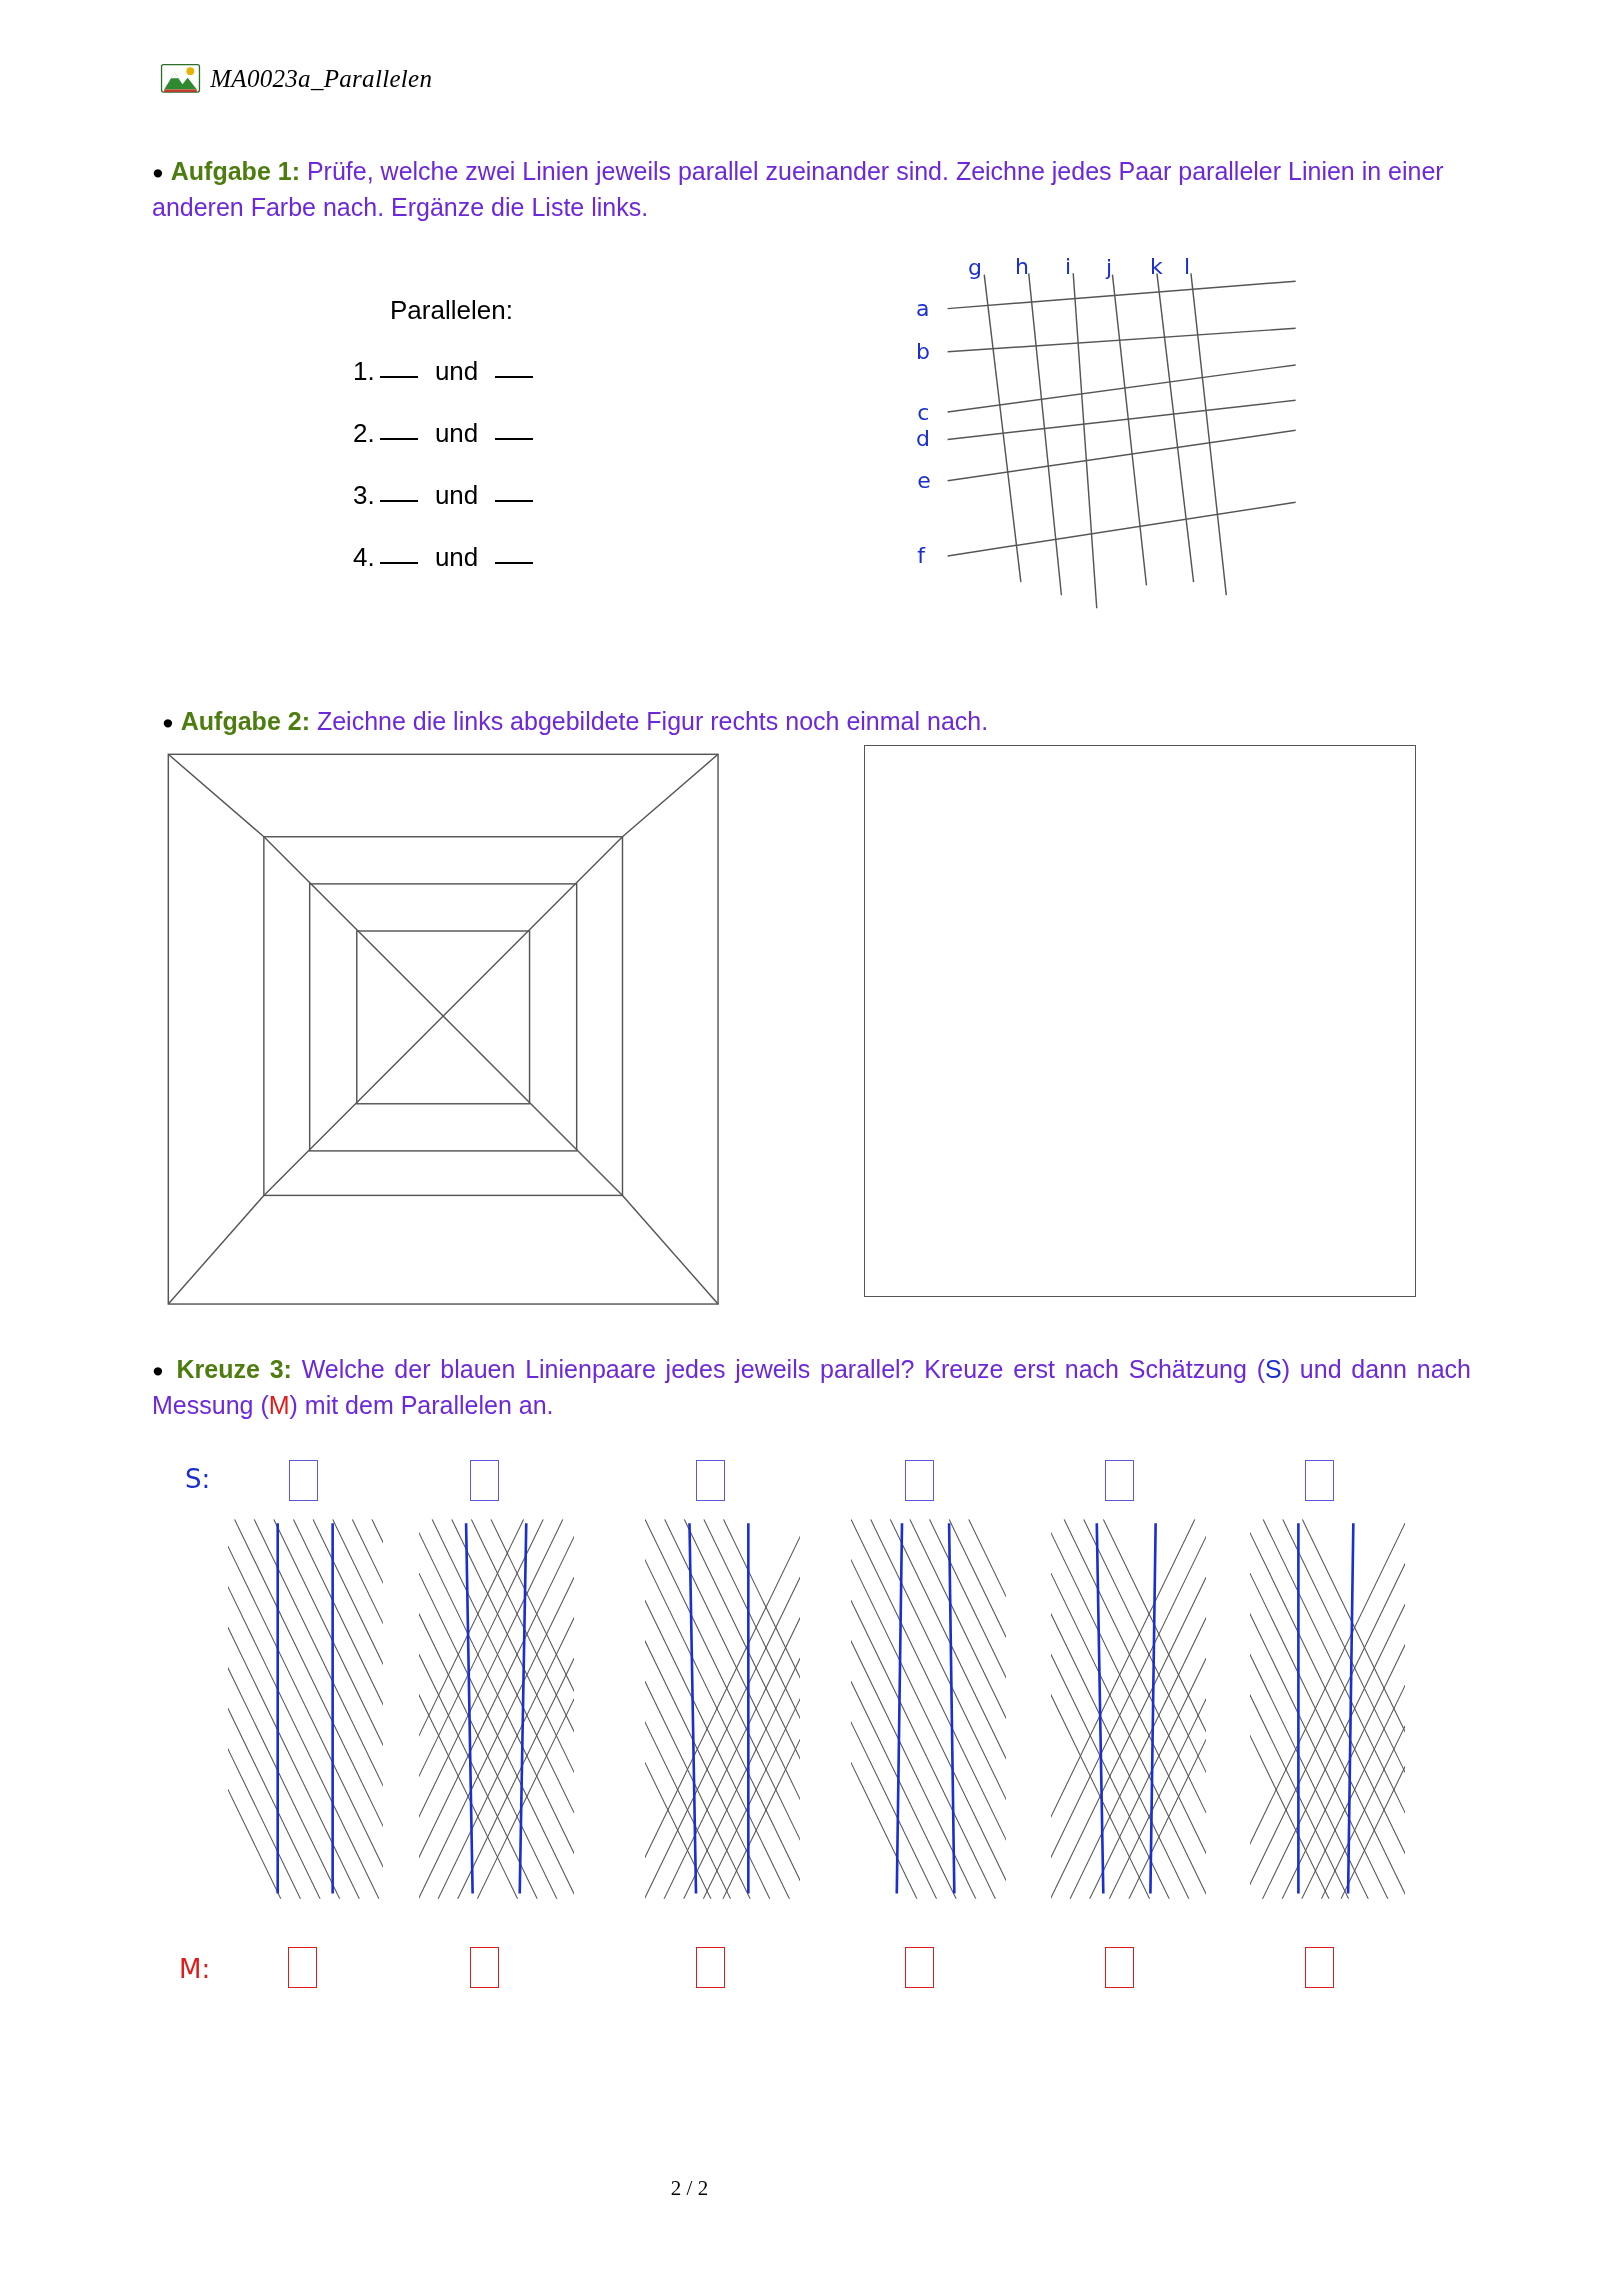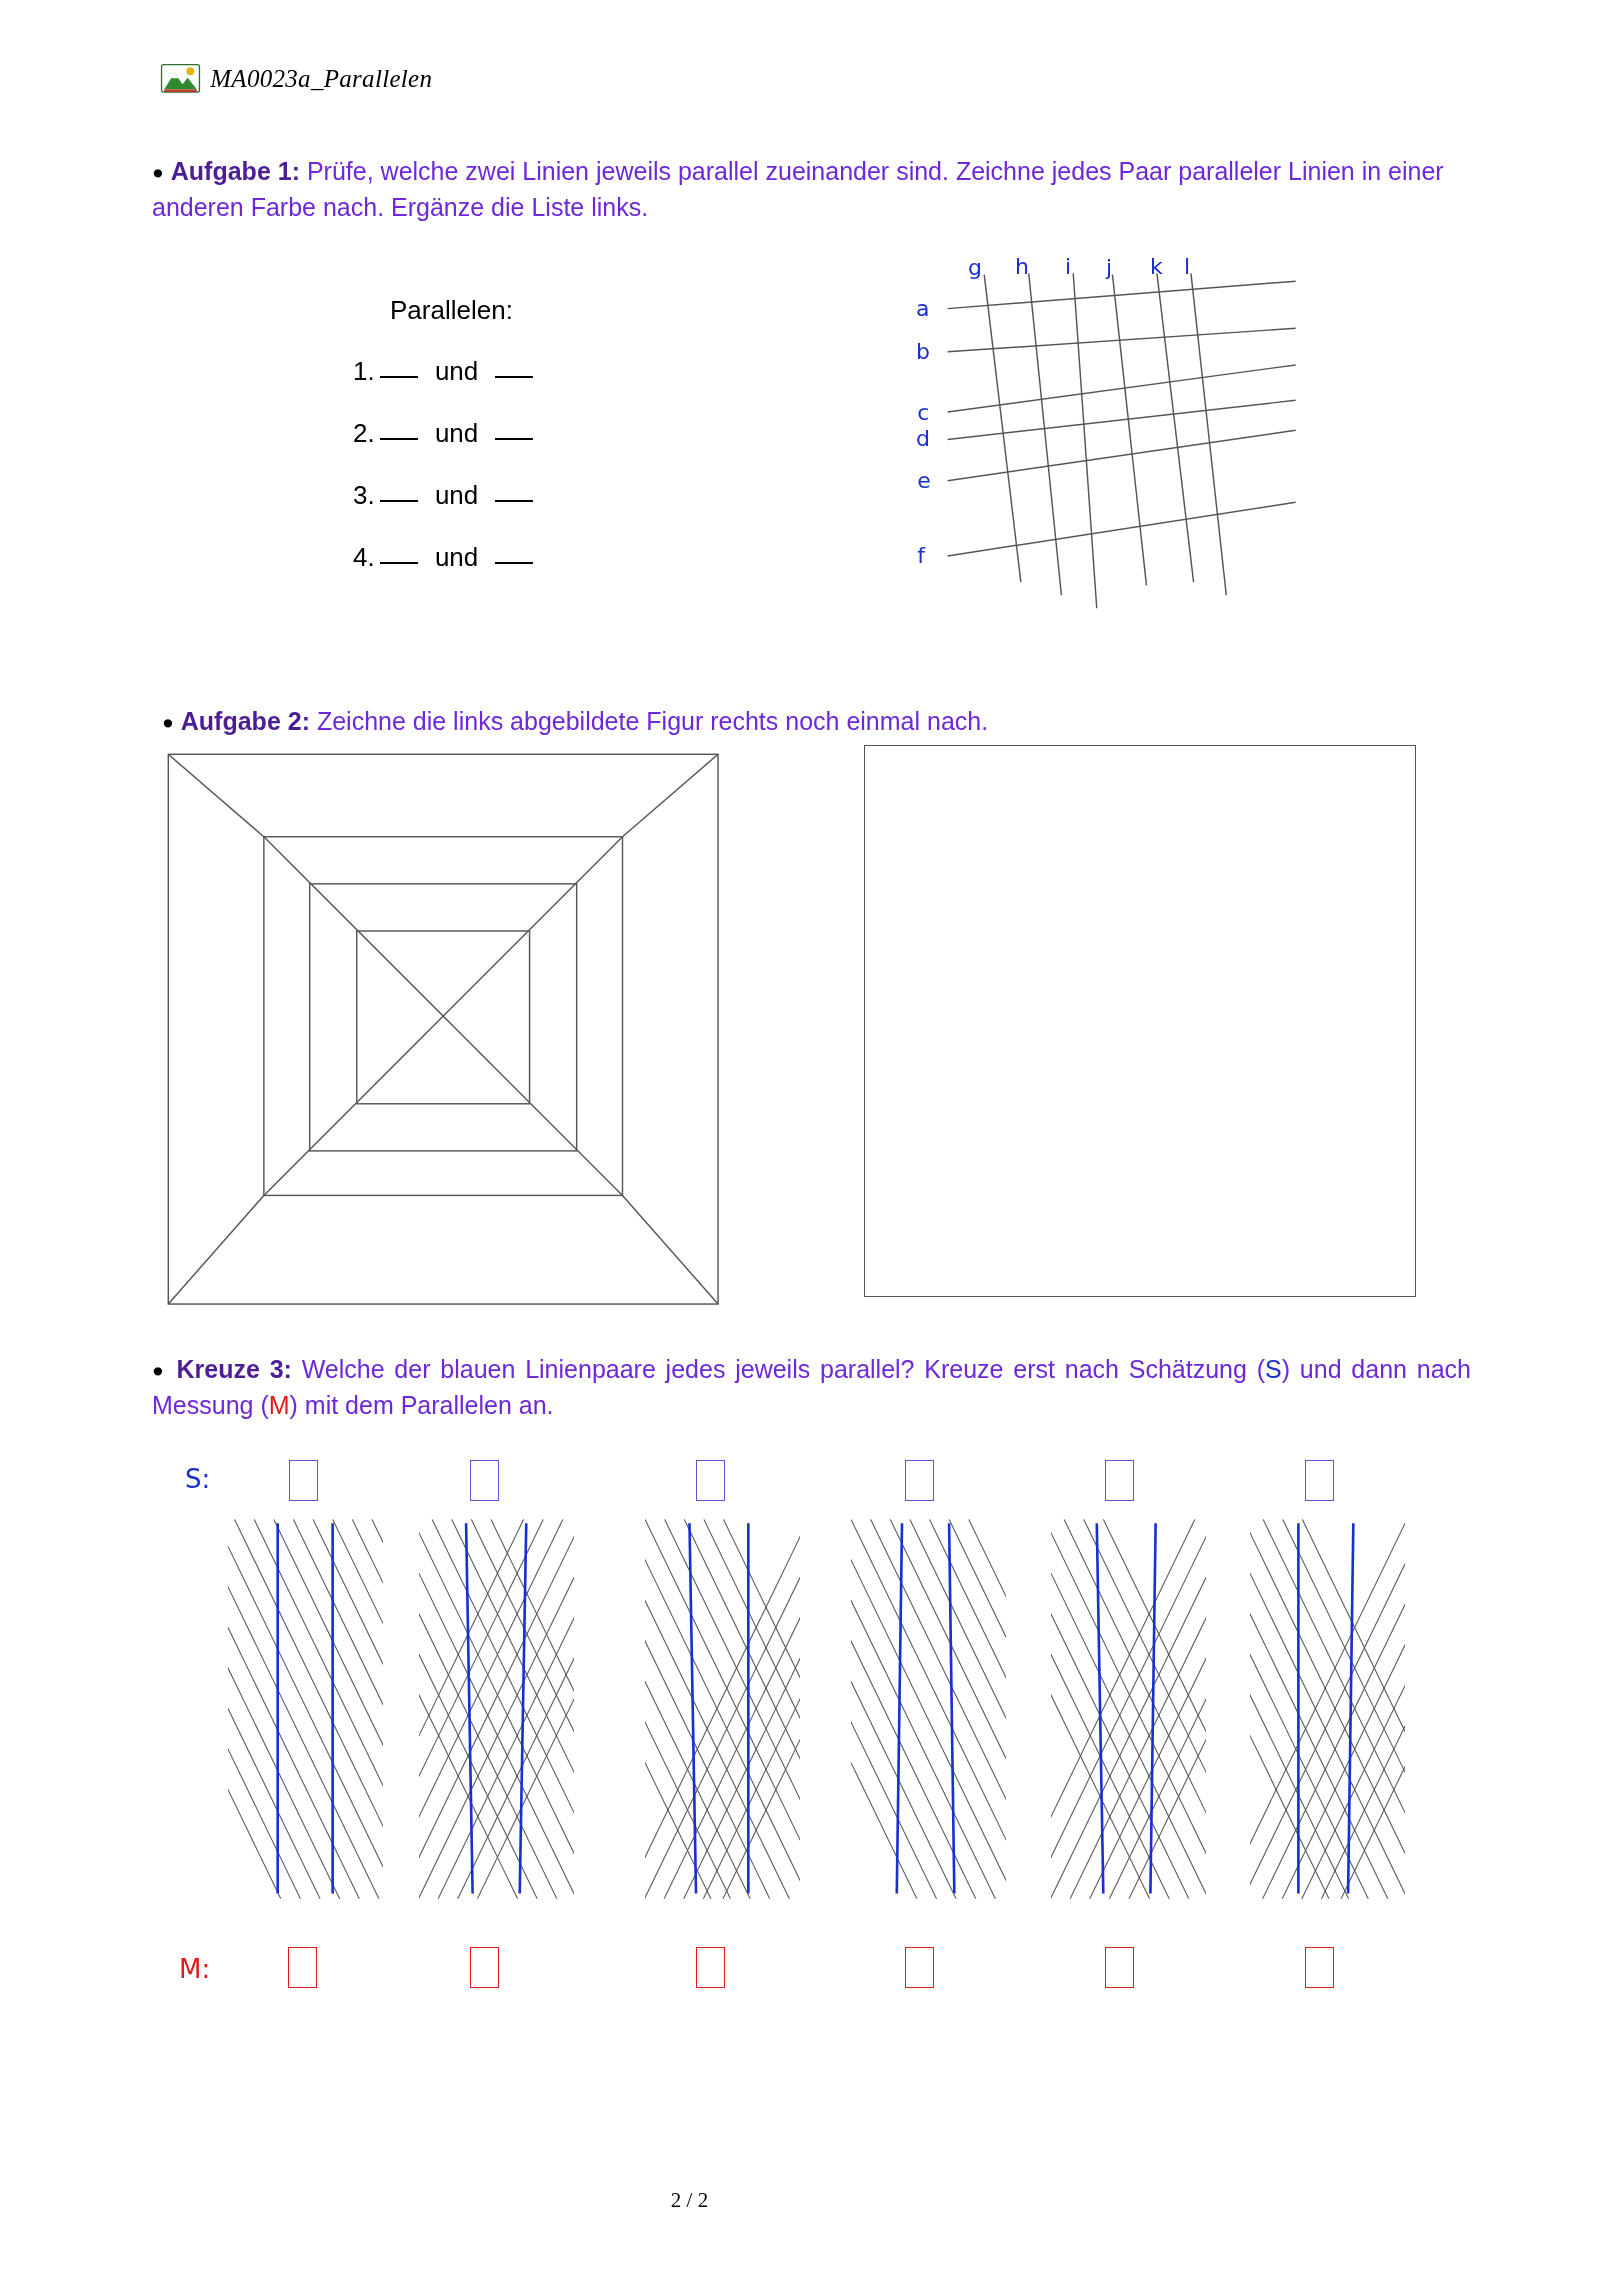--- a/index.html
+++ b/index.html
@@ -44,21 +44,21 @@
     width: 1316px;
     font-size: 25px;
     line-height: 1.42;
   }
   .bullet {
     color: #000;
     font-size: 19.6px;
     vertical-align: middle;
   }
   .task-label {
-    color: #4c1d95;
+    color: #4d7c0f;
     font-weight: bold;
   }
   .task-text {
     color: #6d28d9;
   }
   #task1 { top: 154px; }
   #task2 { top: 704px; margin-left: 10px; }
   #task3 { top: 1352px; width: 1319px; text-align: justify; }
 
   .kbd-s { color: #1a2fd0; }
@@ -152,21 +152,20 @@
 
   .footer {
     position: absolute;
     left: 0;
     top: 2176px;
     width: 1379px;
     text-align: center;
     font-size: 21px;
     font-family: "Liberation Serif", serif;
     color: #000;
-    margin-top: 12px;
   }
 </style>
 </head>
 <body>
 
 <div class="header">
   <div class="header-logo">
     <svg width="41" height="34" viewBox="0 0 62 52">
       <rect x="2" y="4" width="58" height="42" rx="3" fill="#ffffff" stroke="#2a6e2a" stroke-width="2"></rect>
       <path d="M6 42 L22 16 L34 34 L42 24 L56 42 Z" fill="#2f8a2f"></path>

